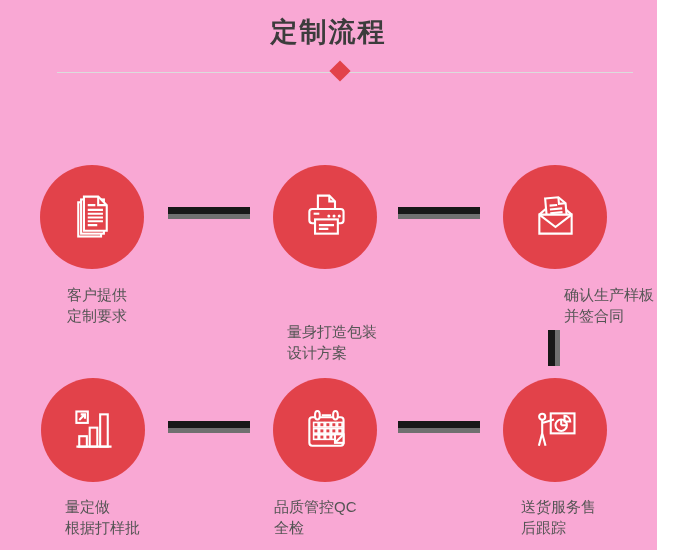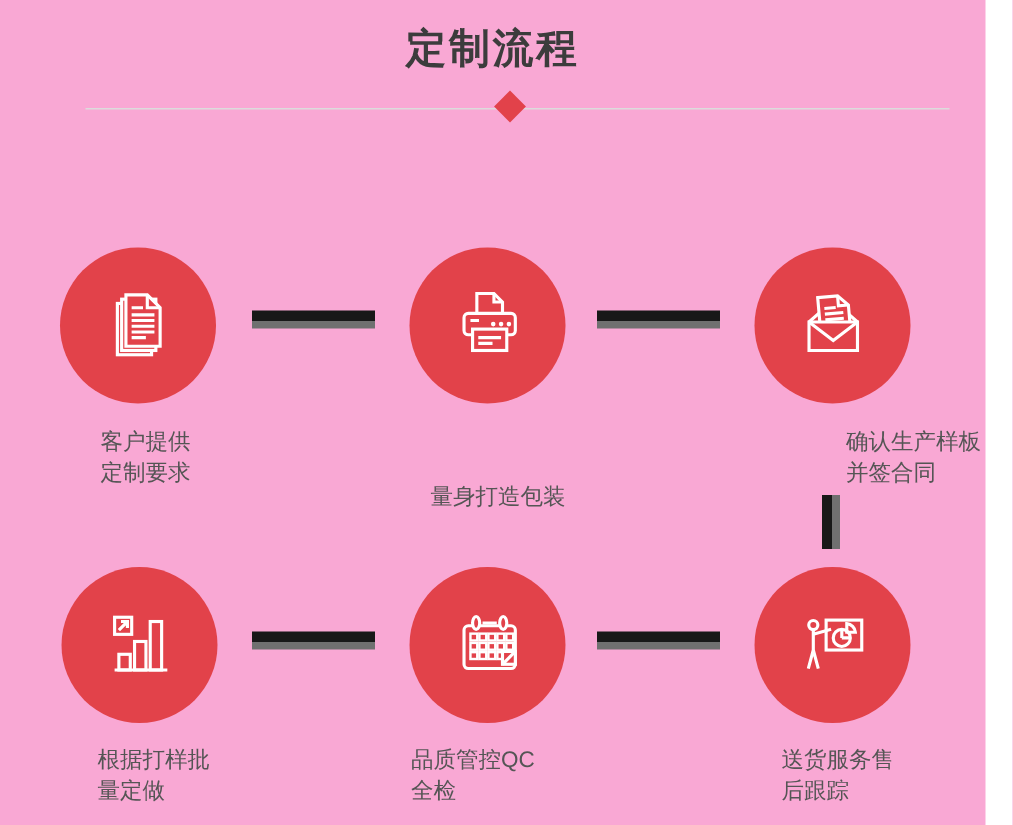--- a/index.html
+++ b/index.html
@@ -80,20 +80,21 @@
         <circle cx="33.5" cy="28.5" r="1.6" fill="#fff" stroke="none"></circle>
         <circle cx="39" cy="28.5" r="1.6" fill="#fff" stroke="none"></circle>
         <circle cx="44.5" cy="28.5" r="1.6" fill="#fff" stroke="none"></circle>
         <rect x="19" y="32" width="24" height="15" style="fill:var(--red)"></rect>
         <path d="M23,38 h16 M23,42 h10"></path>
       </g>
     </svg>
   </div>
   <div class="step-label" id="l2">
     <div>量身打造包装</div>
+    <div>设计方案</div>
   </div>
 
   <div class="circle" id="c3">
     <svg viewBox="0 0 60 60">
       <g stroke="#fff" stroke-width="2.2" fill="none">
         <path d="M13,27 L22,19 M47,27 L38,19"></path>
         <g transform="rotate(-5 30 20)">
           <path d="M20,9 h14 l7,7 v16 h-21 z" style="fill:var(--red)"></path>
           <path d="M34,9 v7 h7"></path>
           <path d="M24,17 h8 M24,21 h13 M24,25 h13"></path>
@@ -114,22 +115,22 @@
         <rect x="15" y="36" width="8" height="11"></rect>
         <rect x="26" y="27" width="8" height="20"></rect>
         <rect x="37" y="13" width="8" height="34"></rect>
         <path d="M12,47 h37"></path>
         <rect x="12" y="10" width="12" height="12" style="fill:var(--red)"></rect>
         <path d="M15,19 L21,13 M16.5,13 h4.5 v4.5"></path>
       </g>
     </svg>
   </div>
   <div class="step-label" id="l4">
+    <div>量定做</div>
     <div>根据打样批</div>
-    <div>量定做</div>
   </div>
 
   <div class="circle" id="c5">
     <svg viewBox="0 0 60 60">
       <g stroke="#fff" stroke-width="2.2" fill="none">
         <rect x="13" y="16" width="36" height="30" rx="3"></rect>
         <path d="M26,14 h10"></path>
         <ellipse cx="21.5" cy="14" rx="2.5" ry="4.5" style="fill:var(--red)"></ellipse>
         <ellipse cx="40.5" cy="14" rx="2.5" ry="4.5" style="fill:var(--red)"></ellipse>
         <g stroke-width="1.7">

